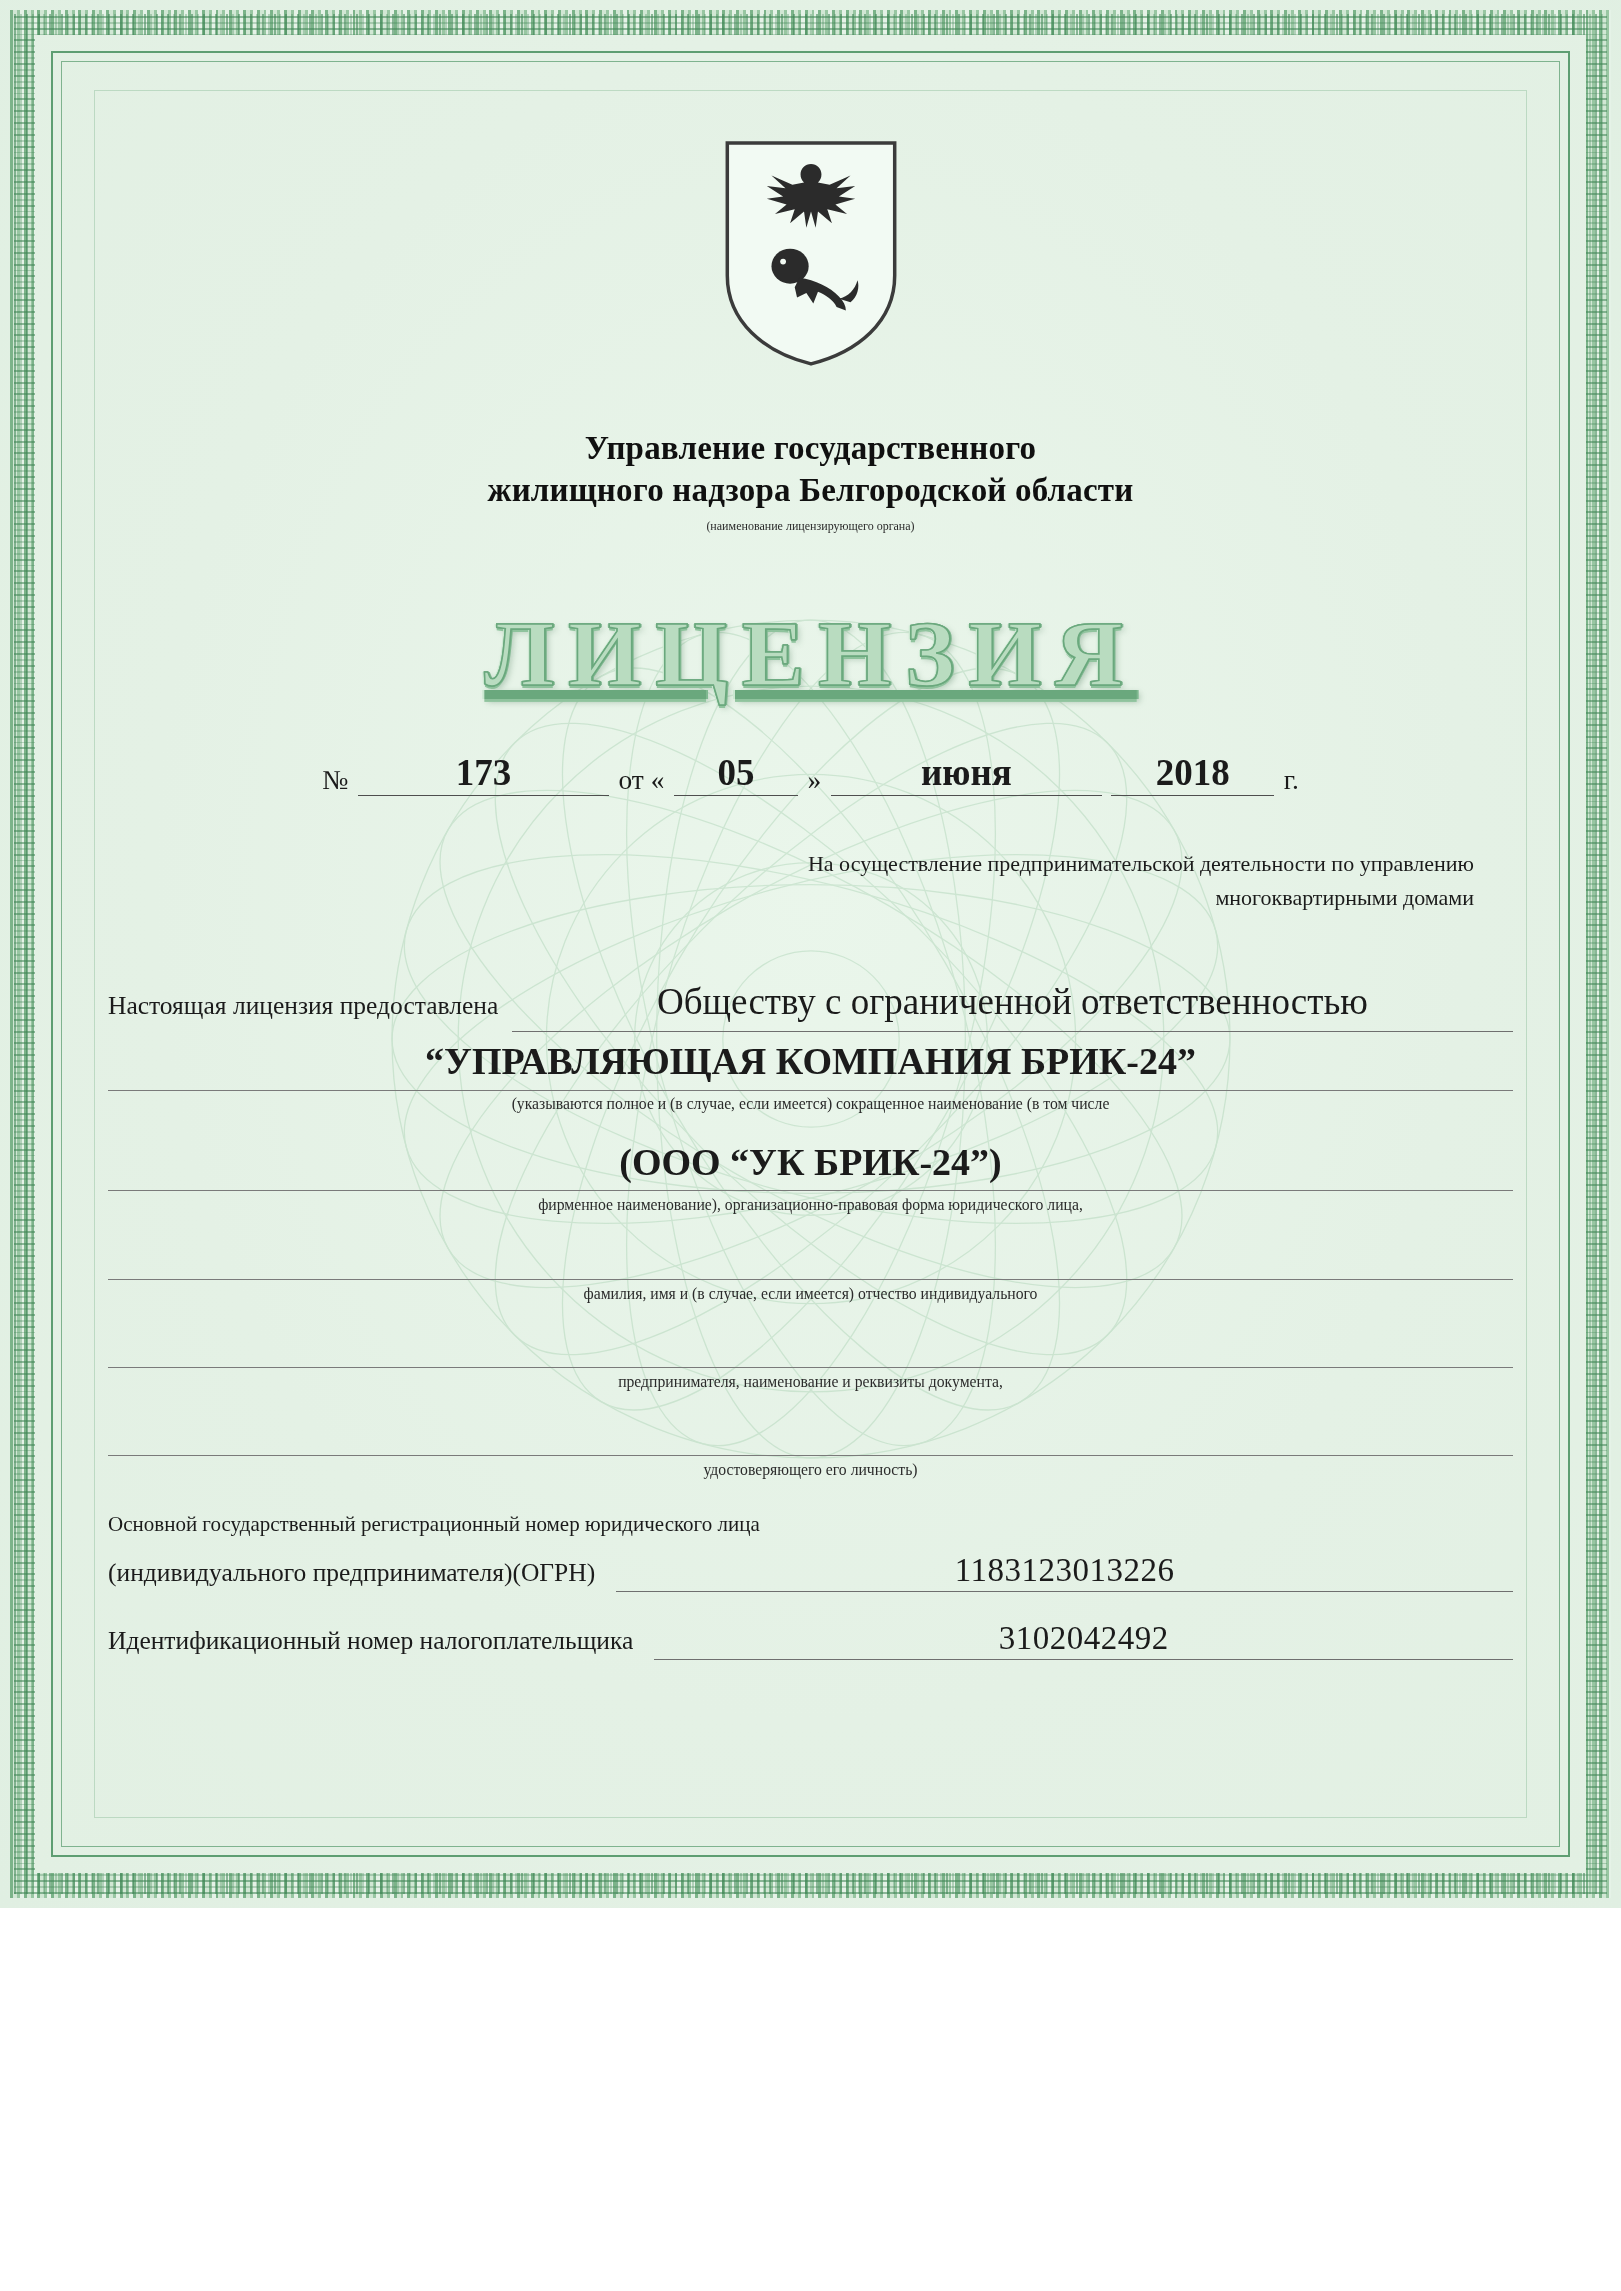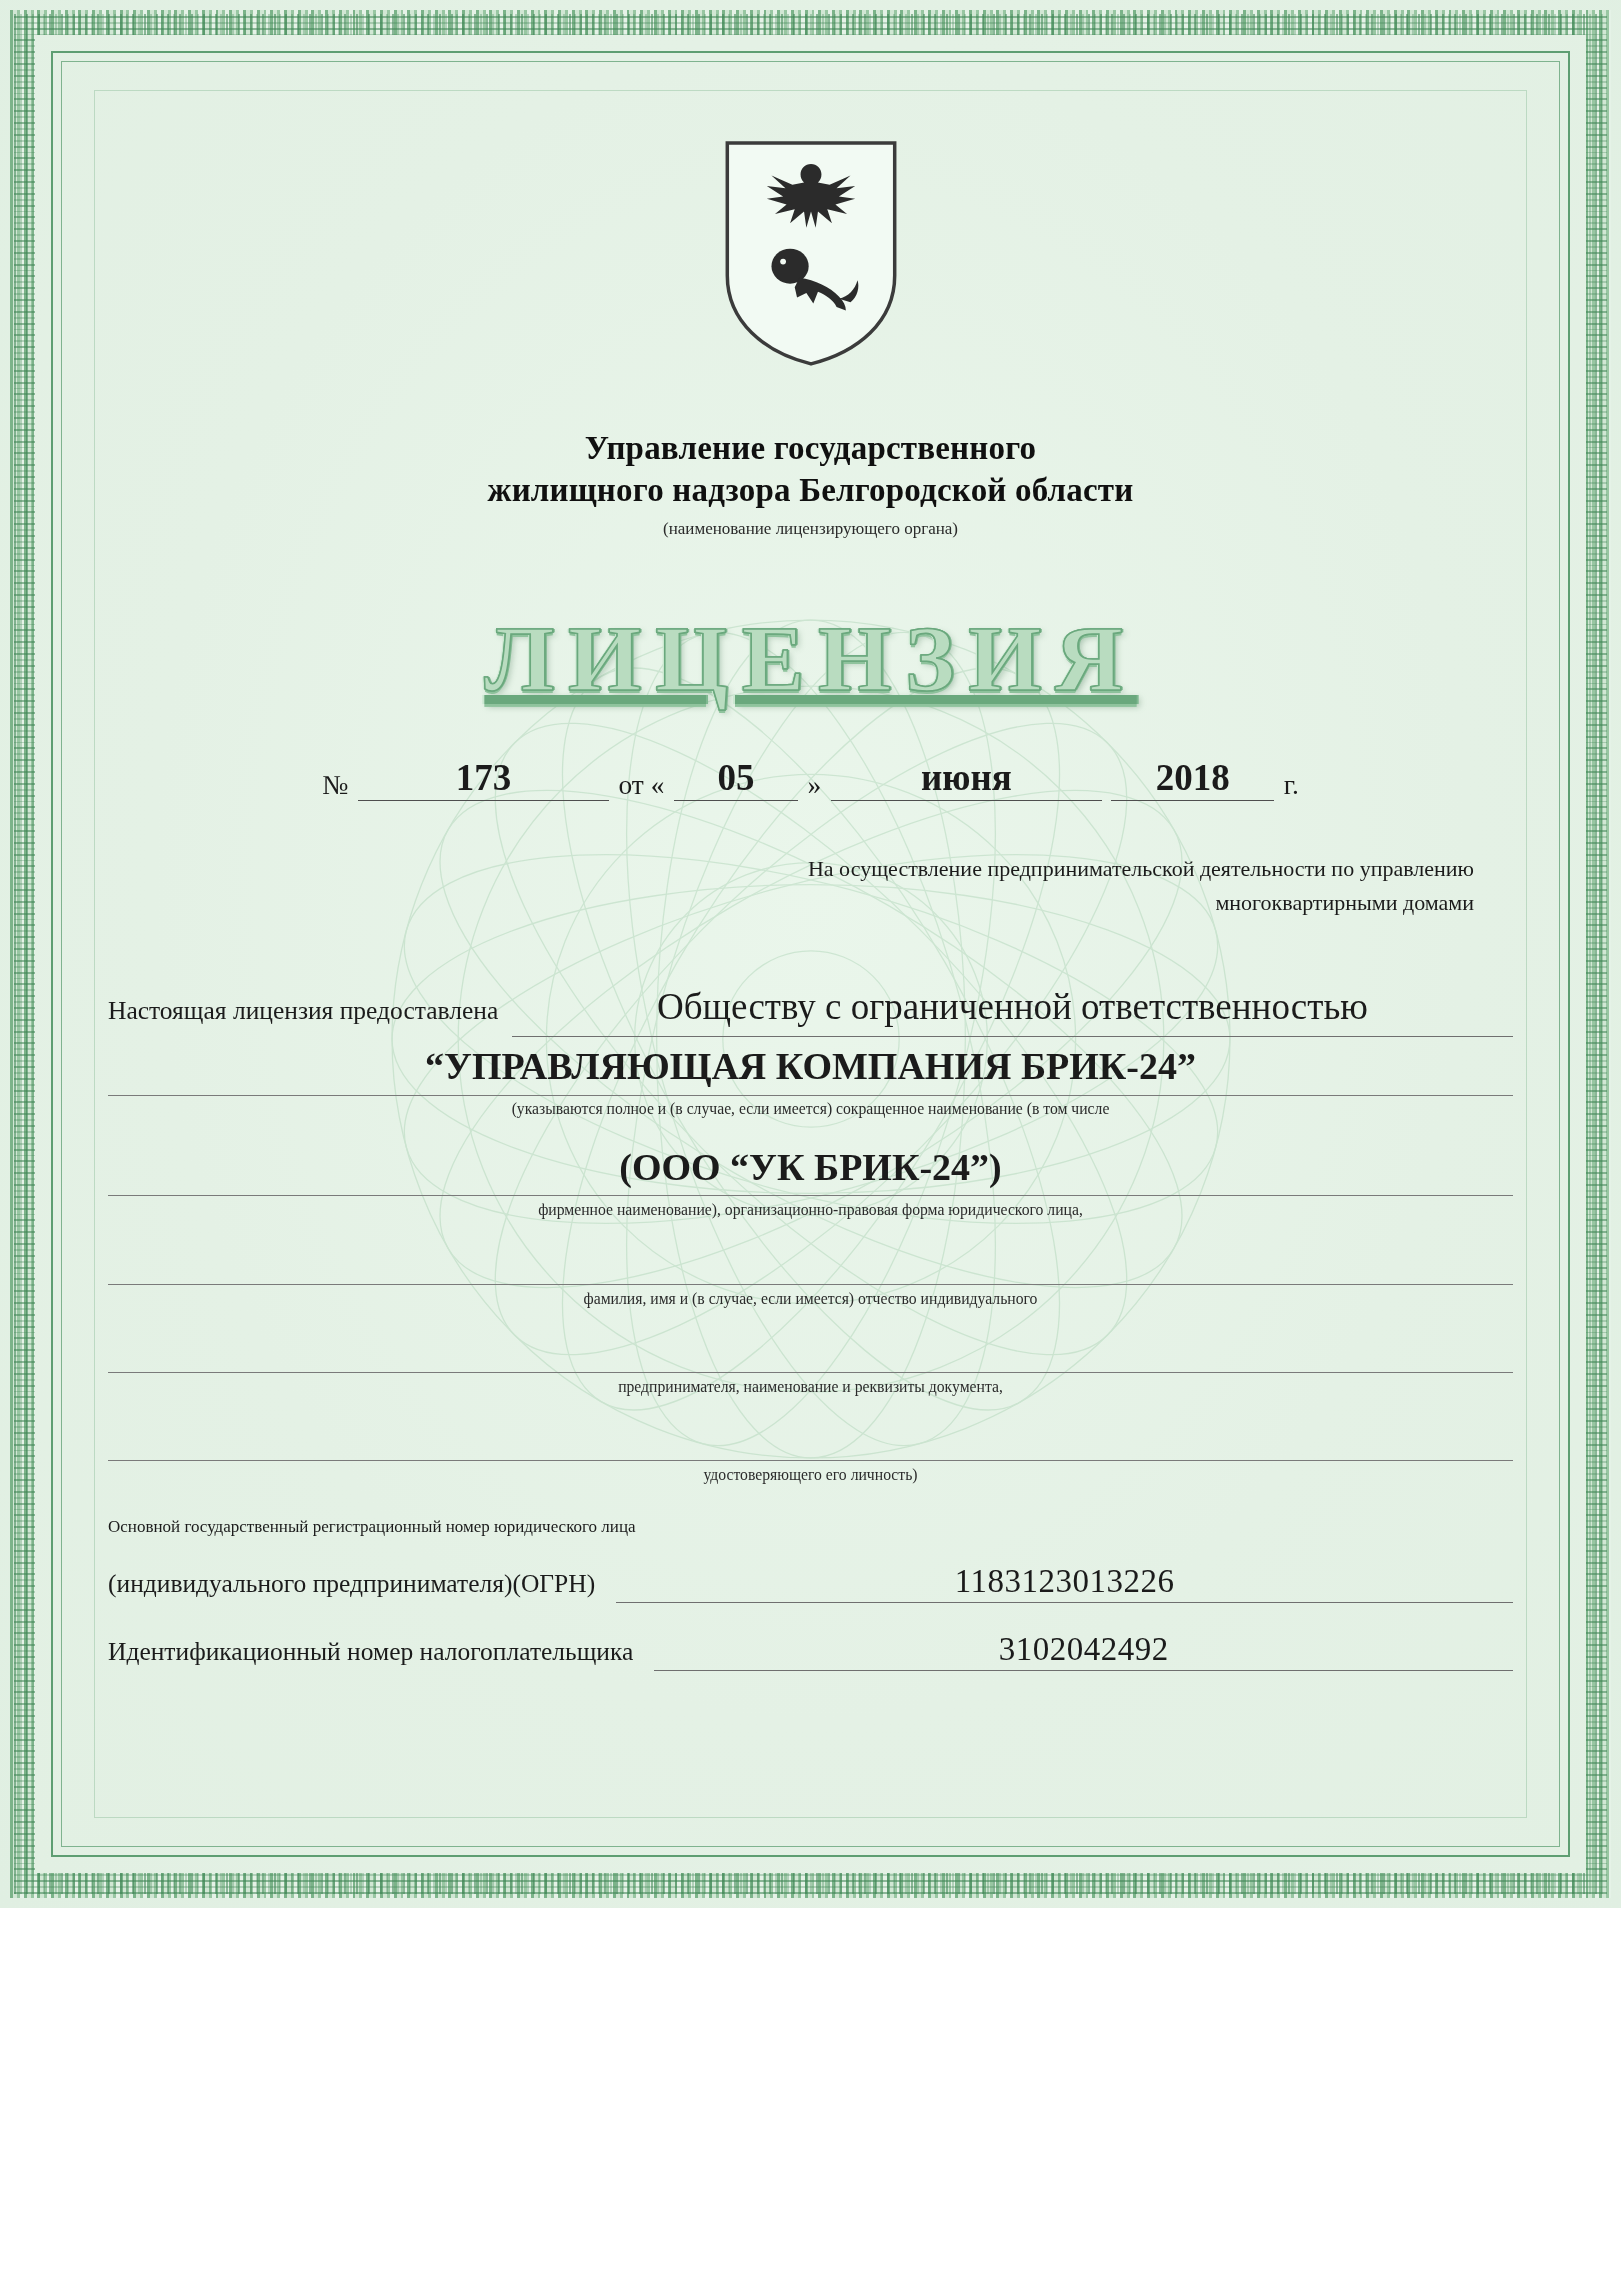--- a/index.html
+++ b/index.html
@@ -105,21 +105,21 @@
     text-align: center;
     font-weight: bold;
     font-size: 33px;
     line-height: 1.28;
     margin-top: 59px;
     letter-spacing: 0.2px;
     color: #101010;
   }
   .caption {
     text-align: center;
-    font-size: 17px;
+    font-size: 12px;
     margin-top: 7.8px;
     color: #2a2a2a;
   }
 
   .licenseword {
     margin-top: 65px;
     text-align: center;
     font-family: "Liberation Serif", "DejaVu Serif", serif;
     font-weight: bold;
     font-size: 94px;
@@ -194,22 +194,22 @@
   .fieldhint {
     text-align: center;
     font-size: 15.7px;
     margin-top: 4.9px;
     margin-bottom: 23.5px;
     color: #2b2b2b;
   }
 
   .ogrn-block { margin-top: 33px; }
   .plainline {
-    font-size: 17px;
-    margin-bottom: 26px;
+    font-size: 21px;
+    margin-bottom: 15px;
   }
   .inline-field {
     display: flex;
     align-items: baseline;
     gap: 21px;
     margin-bottom: 27.4px;
   }
   .inline-field .static { font-size: 25.5px; white-space: nowrap; }
   .inline-field .value {
     flex: 1;

